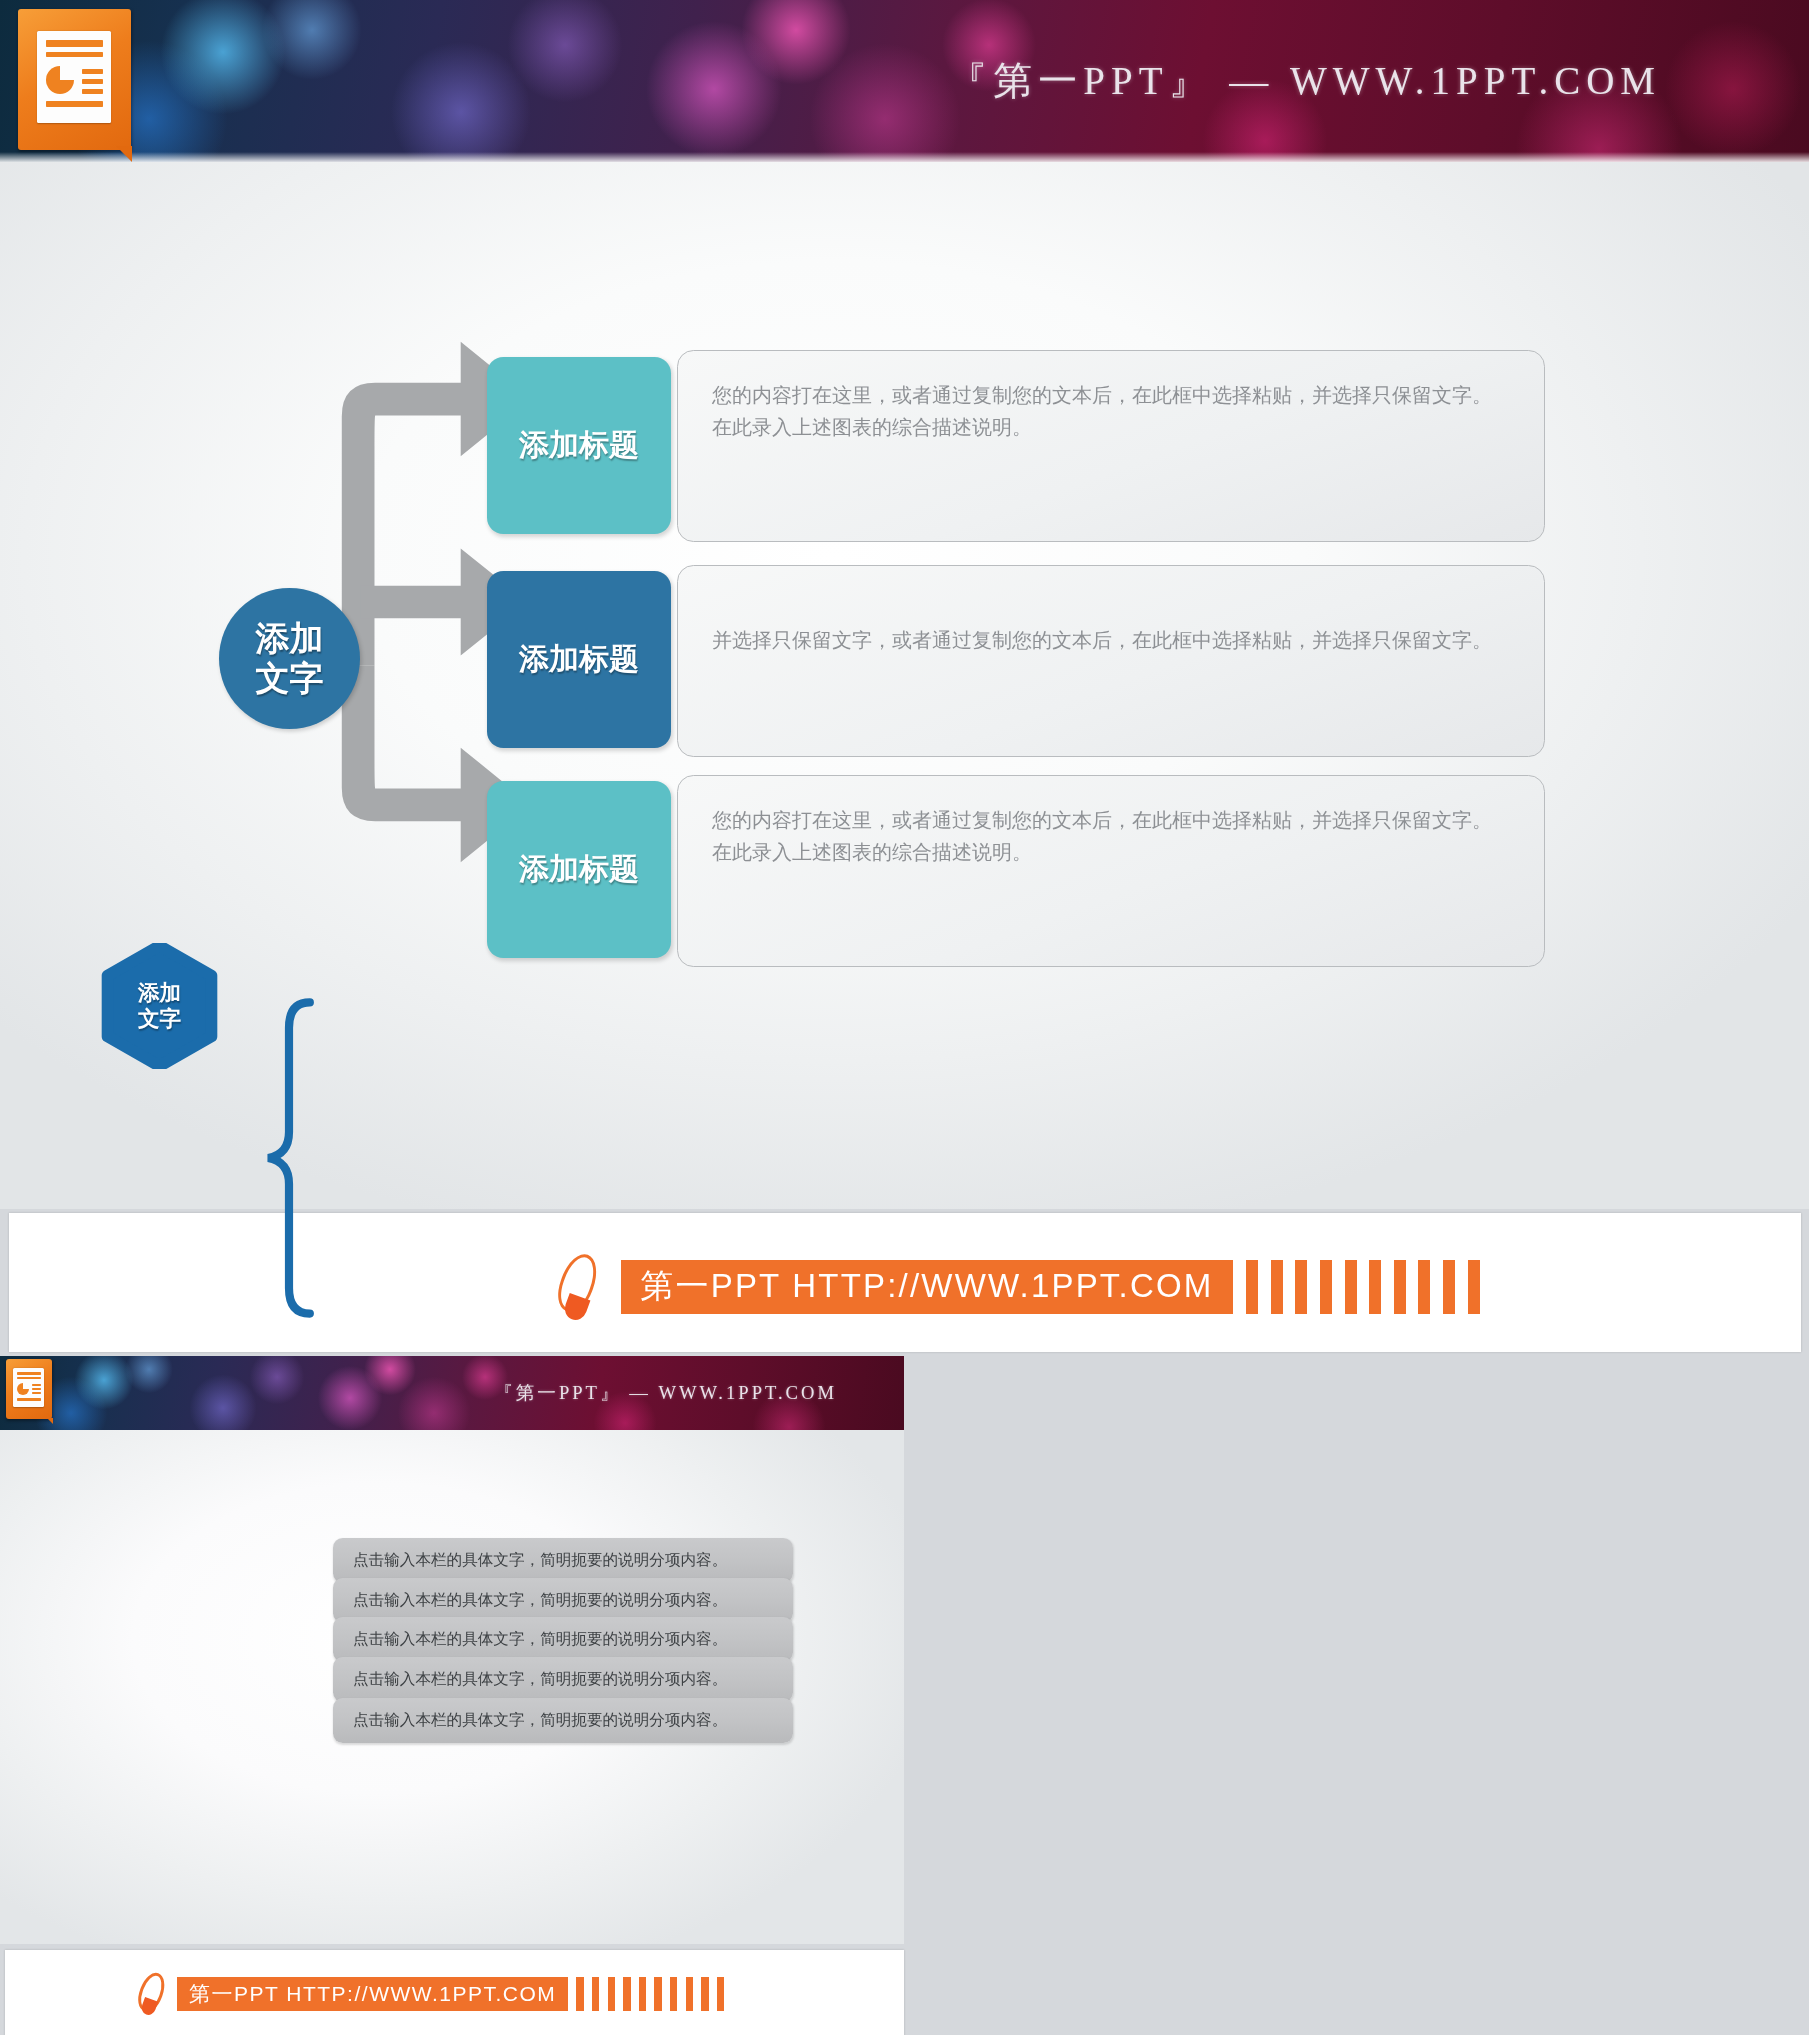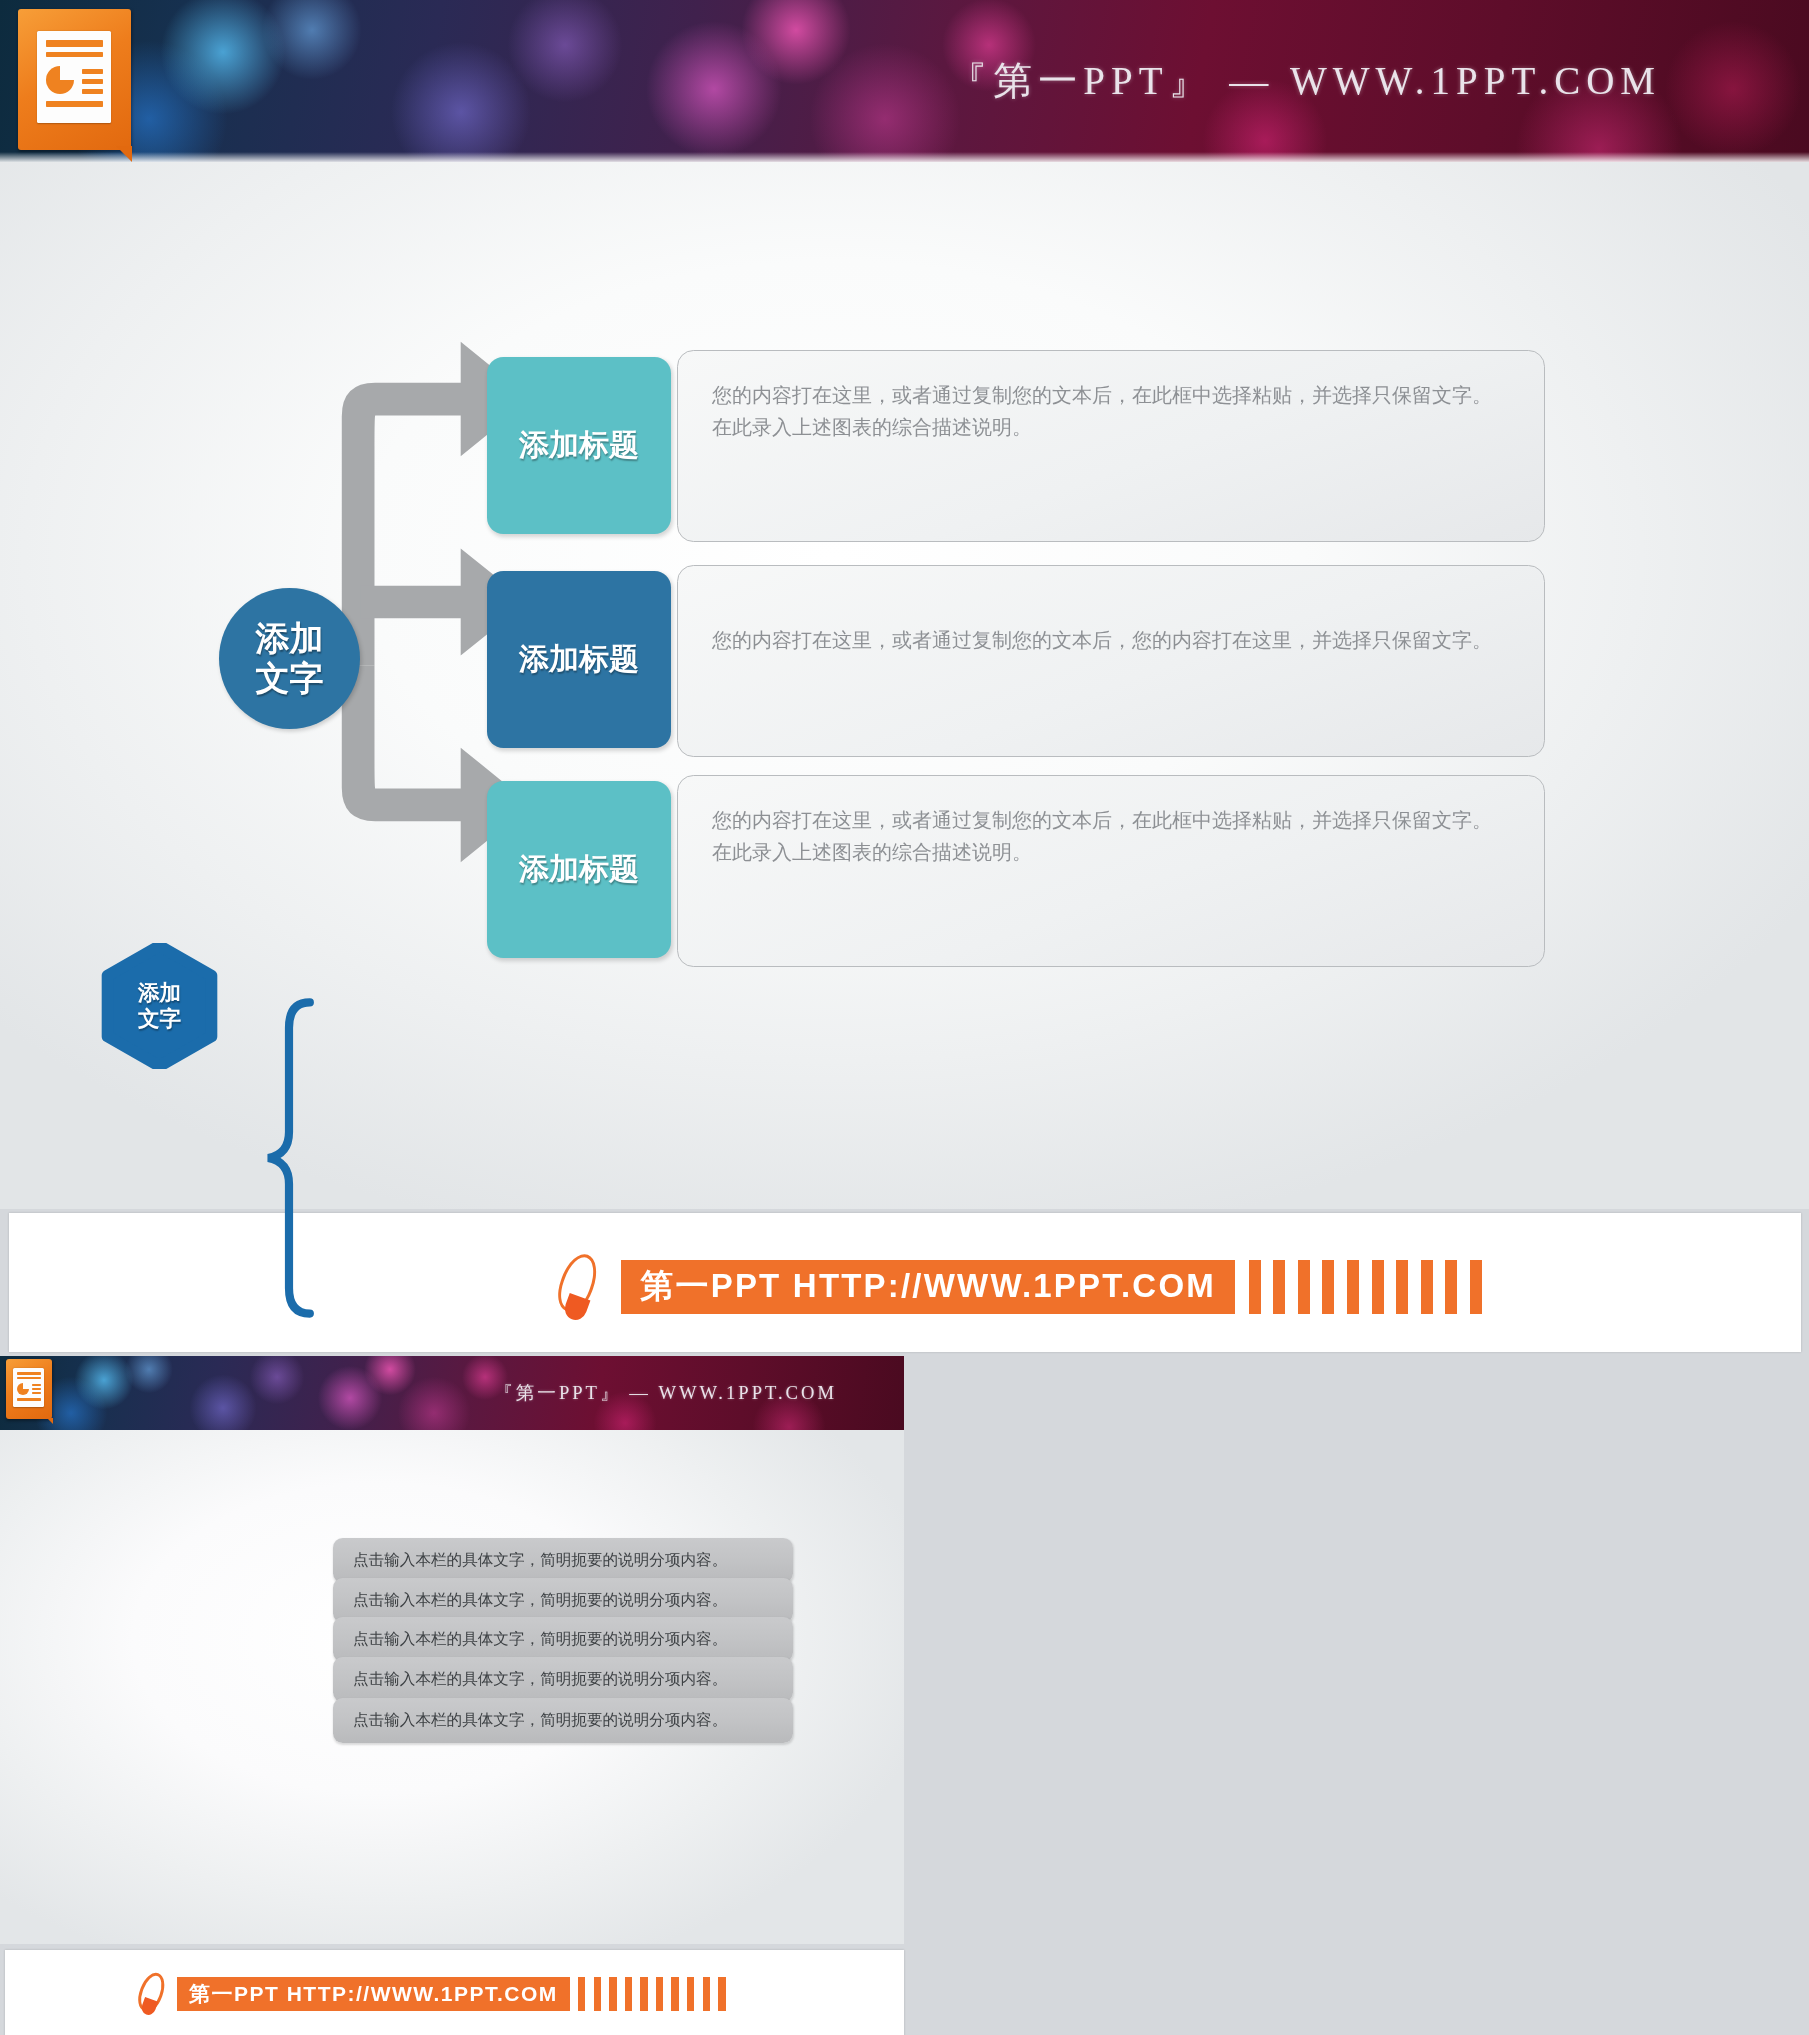--- a/index.html
+++ b/index.html
@@ -127,21 +127,21 @@
   .ftr .pen{position:relative;flex:0 0 auto;}
   .ftr .pen .body{
     position:absolute;border:3.7px solid #f0712a;border-radius:50% 50% 45% 45%;
     background:#ffffff;transform:rotate(20deg);
   }
   .ftr .pen .tip{
     position:absolute;background:#ef5a22;
     border-radius:0 0 50% 50%;transform:rotate(20deg);
   }
   .ftr .urlbar{
-    background:#f0712a;color:#ffffff;font-weight:bold;
+    background:#f0712a;color:#ffffff;font-weight:normal;
     display:flex;align-items:center;letter-spacing:2.2px;white-space:nowrap;
   }
   .ftr .bars{display:flex;align-items:center;}
   .ftr .bars i{display:block;background:#f0712a;}
 
   .ftr1{left:552px;top:1251px;}
   .ftr1 .pen{width:54px;height:71px;margin-right:15px;}
   .ftr1 .pen .body{left:9px;top:1.5px;width:27px;height:54px;}
   .ftr1 .pen .tip{left:12.6px;top:45px;width:22px;height:24px;}
   .ftr1 .urlbar{height:54px;padding:0 19.3px;font-size:33px;}
@@ -277,21 +277,21 @@
     <span>添加标题</span>
   </div>
   <div class="tile tile2">
     <span>添加标题</span>
   </div>
   <div class="tile tile3">
     <span>添加标题</span>
   </div>
 
   <div class="desc desc1">您的内容打在这里，或者通过复制您的文本后，在此框中选择粘贴，并选择只保留文字。在此录入上述图表的综合描述说明。</div>
-  <div class="desc desc2">您的内容打在这里，或者通过复制您的文本后，您的内容打在这里，并选择只保留文字。</div>
+  <div class="desc desc2">并选择只保留文字，或者通过复制您的文本后，在此框中选择粘贴，并选择只保留文字。</div>
   <div class="desc desc3">您的内容打在这里，或者通过复制您的文本后，在此框中选择粘贴，并选择只保留文字。在此录入上述图表的综合描述说明。</div>
 
 </div>
 
 <div class="band1"></div>
 <div class="ftr ftr1">
   <div class="pen">
     <div class="body"></div>
     <div class="tip"></div>
   </div>

